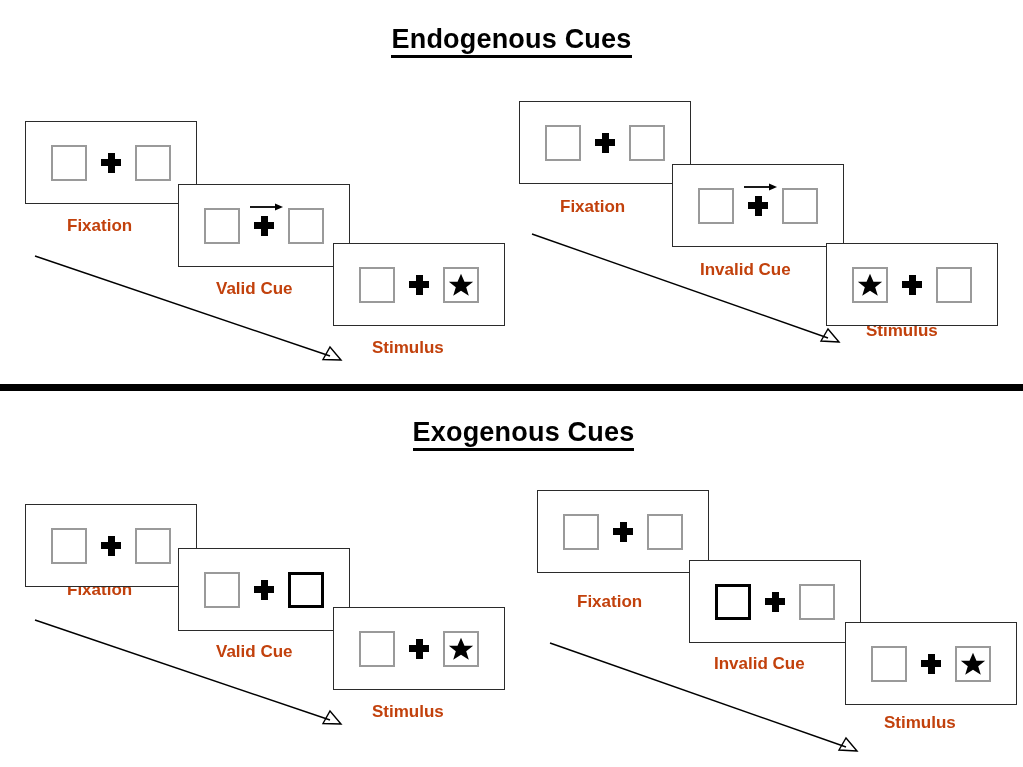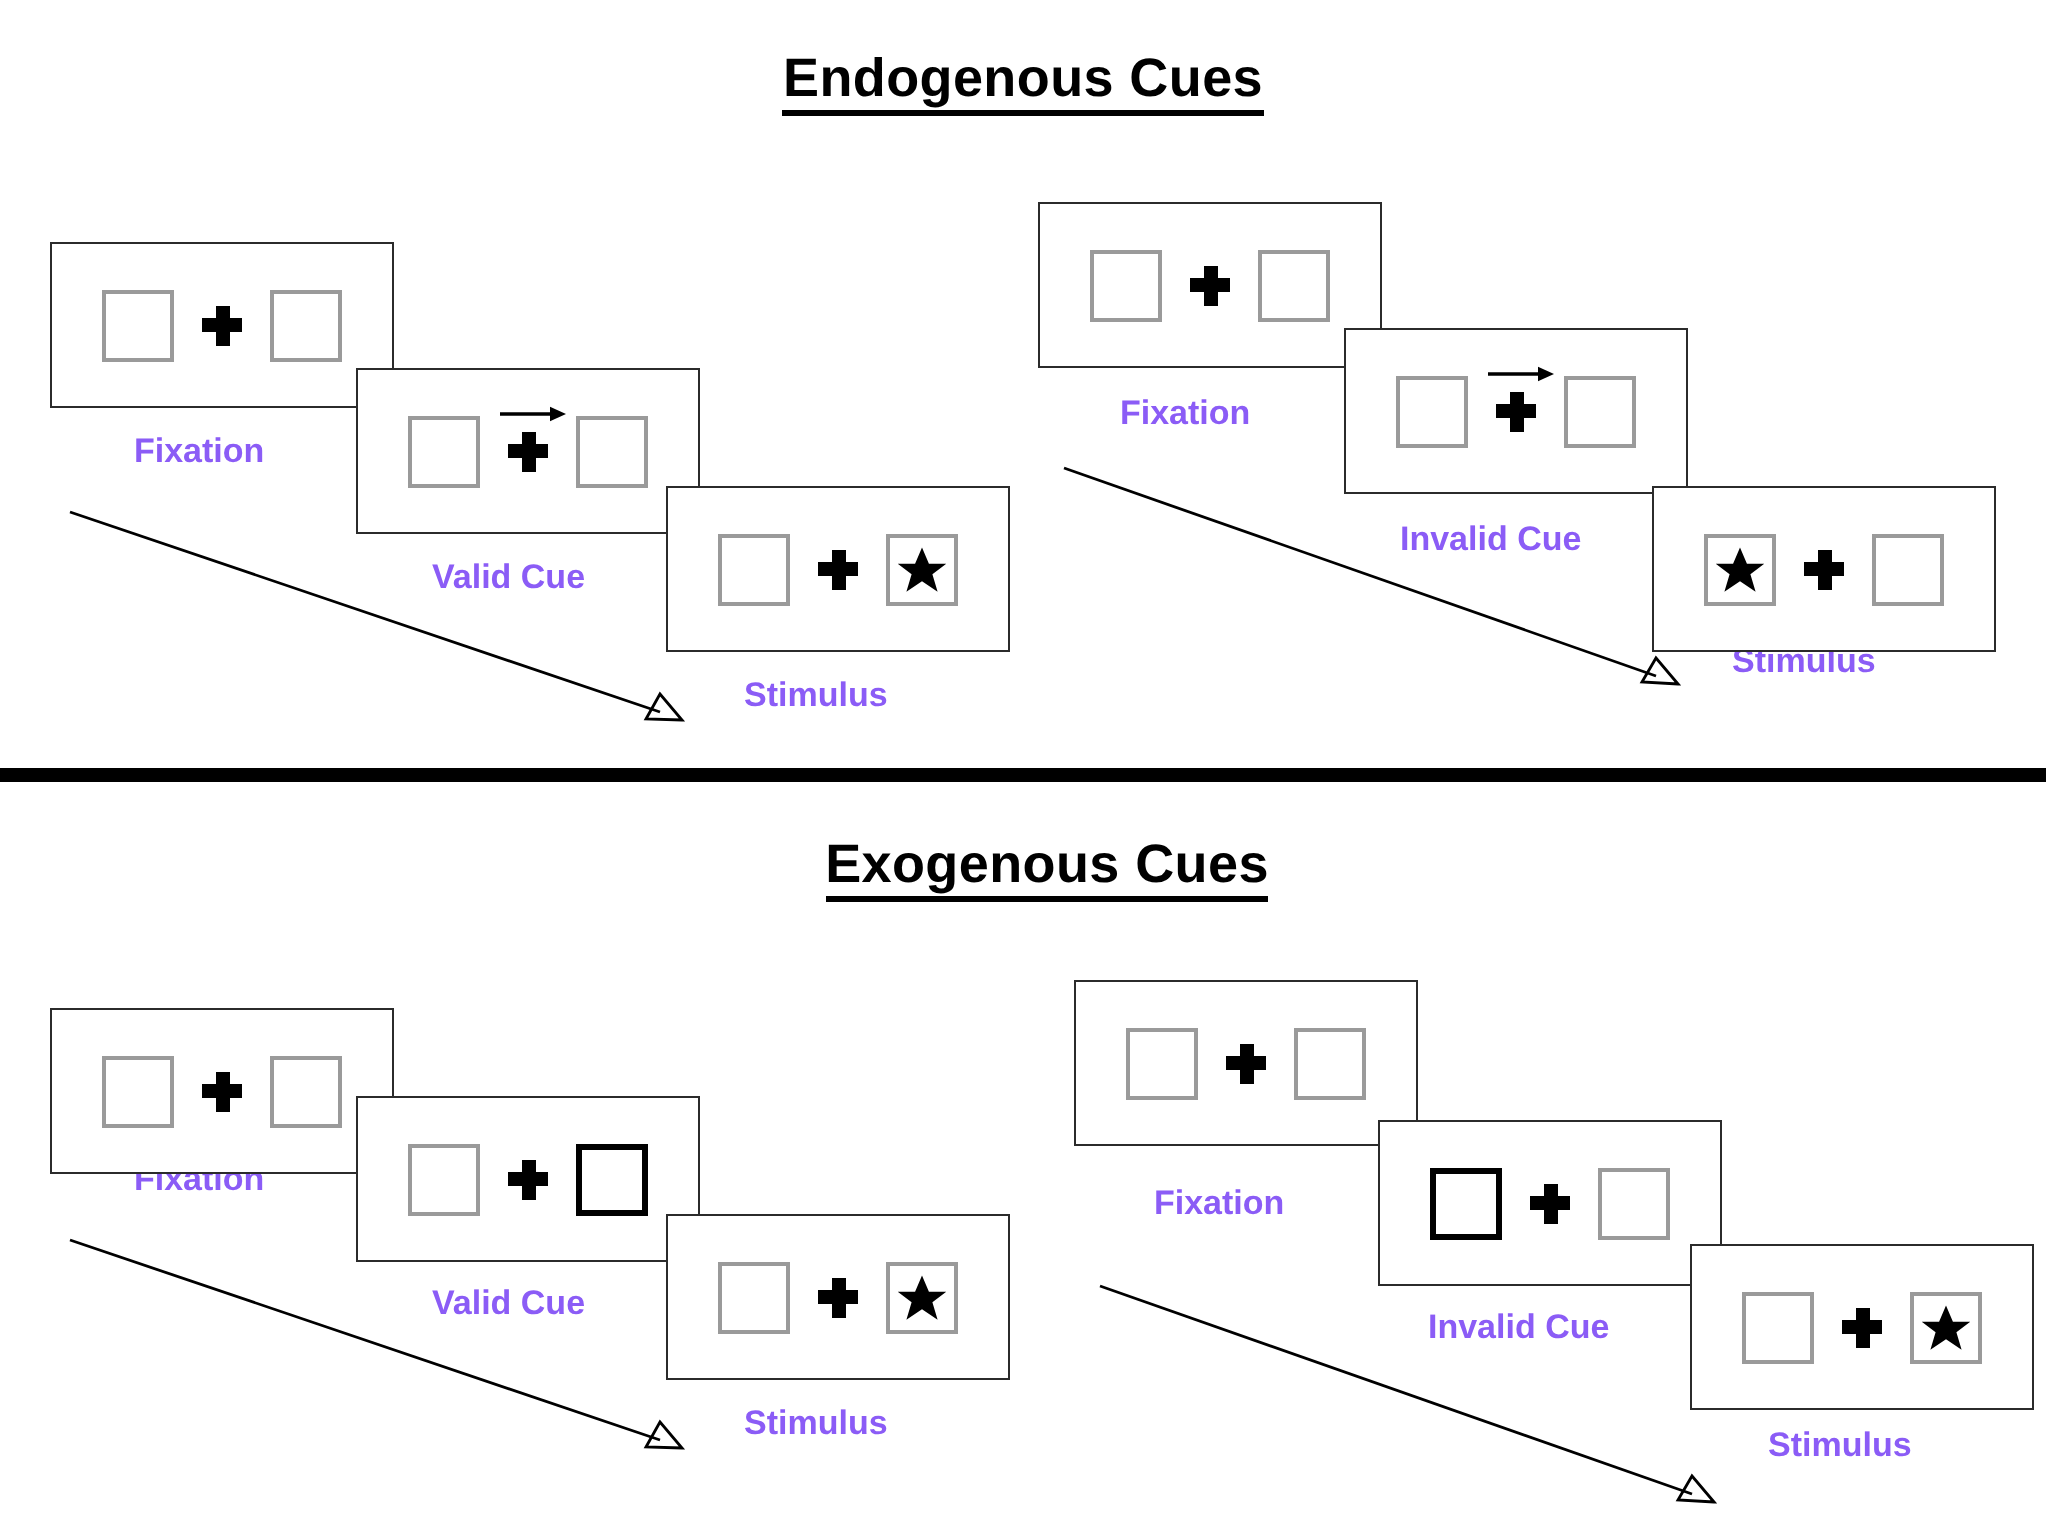--- a/index.html
+++ b/index.html
@@ -30,21 +30,21 @@
   .plus{position:relative;width:20px;height:20px;flex:0 0 auto;}
   .plus::before,.plus::after{content:"";position:absolute;background:#000;}
   .plus::before{left:6.5px;top:0;width:7px;height:20px;}
   .plus::after{top:6.5px;left:0;height:7px;width:20px;}
 
   .cueslot{position:relative;width:20px;height:20px;flex:0 0 auto;}
   .cueslot .plus{position:absolute;left:0;top:0;}
   .arrowcue{position:absolute;left:-5px;top:-15px;width:34px;height:12px;}
 
   .panel-label{position:absolute;font-size:17px;font-weight:bold;
-        color:#8b5cf6;white-space:nowrap;}
+        color:#c2410c;white-space:nowrap;}
 
   .flowarrow{position:absolute;overflow:visible;}
 </style>
 </head>
 <body>
 
 <div class="stage">
 
   <div class="section-title" style="top:24px;left:0;">
     <span>Endogenous Cues</span>

